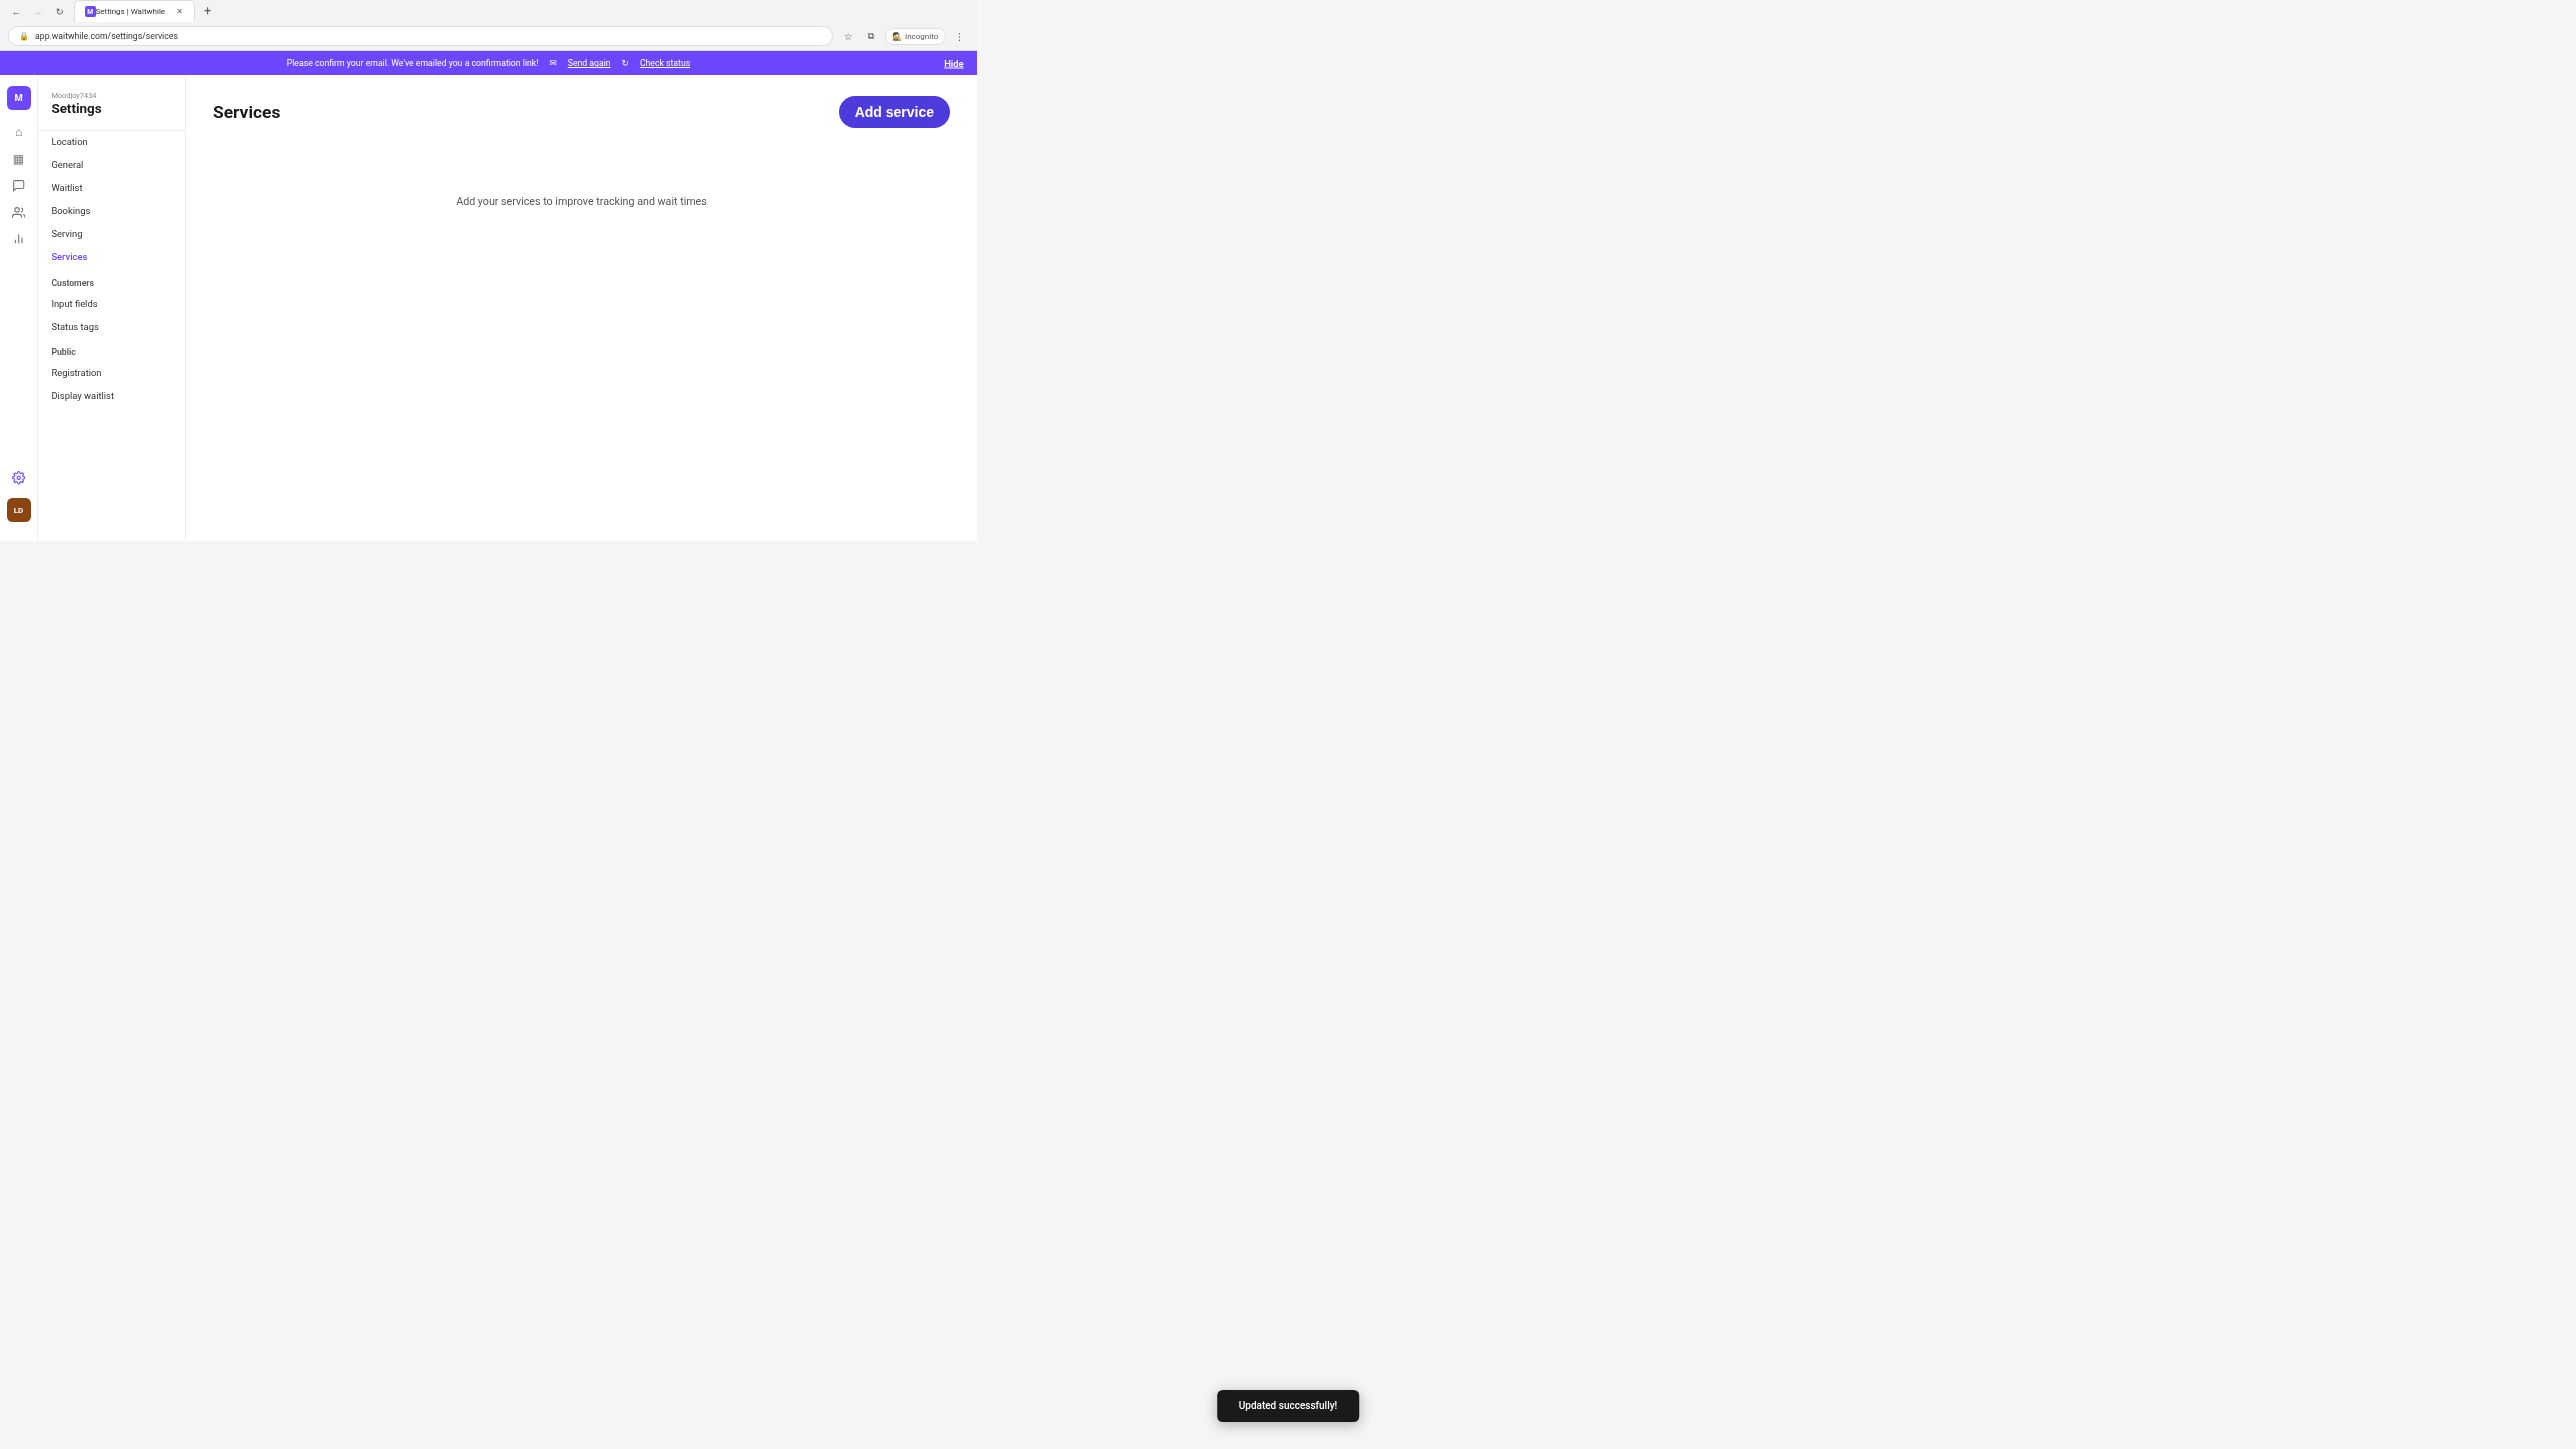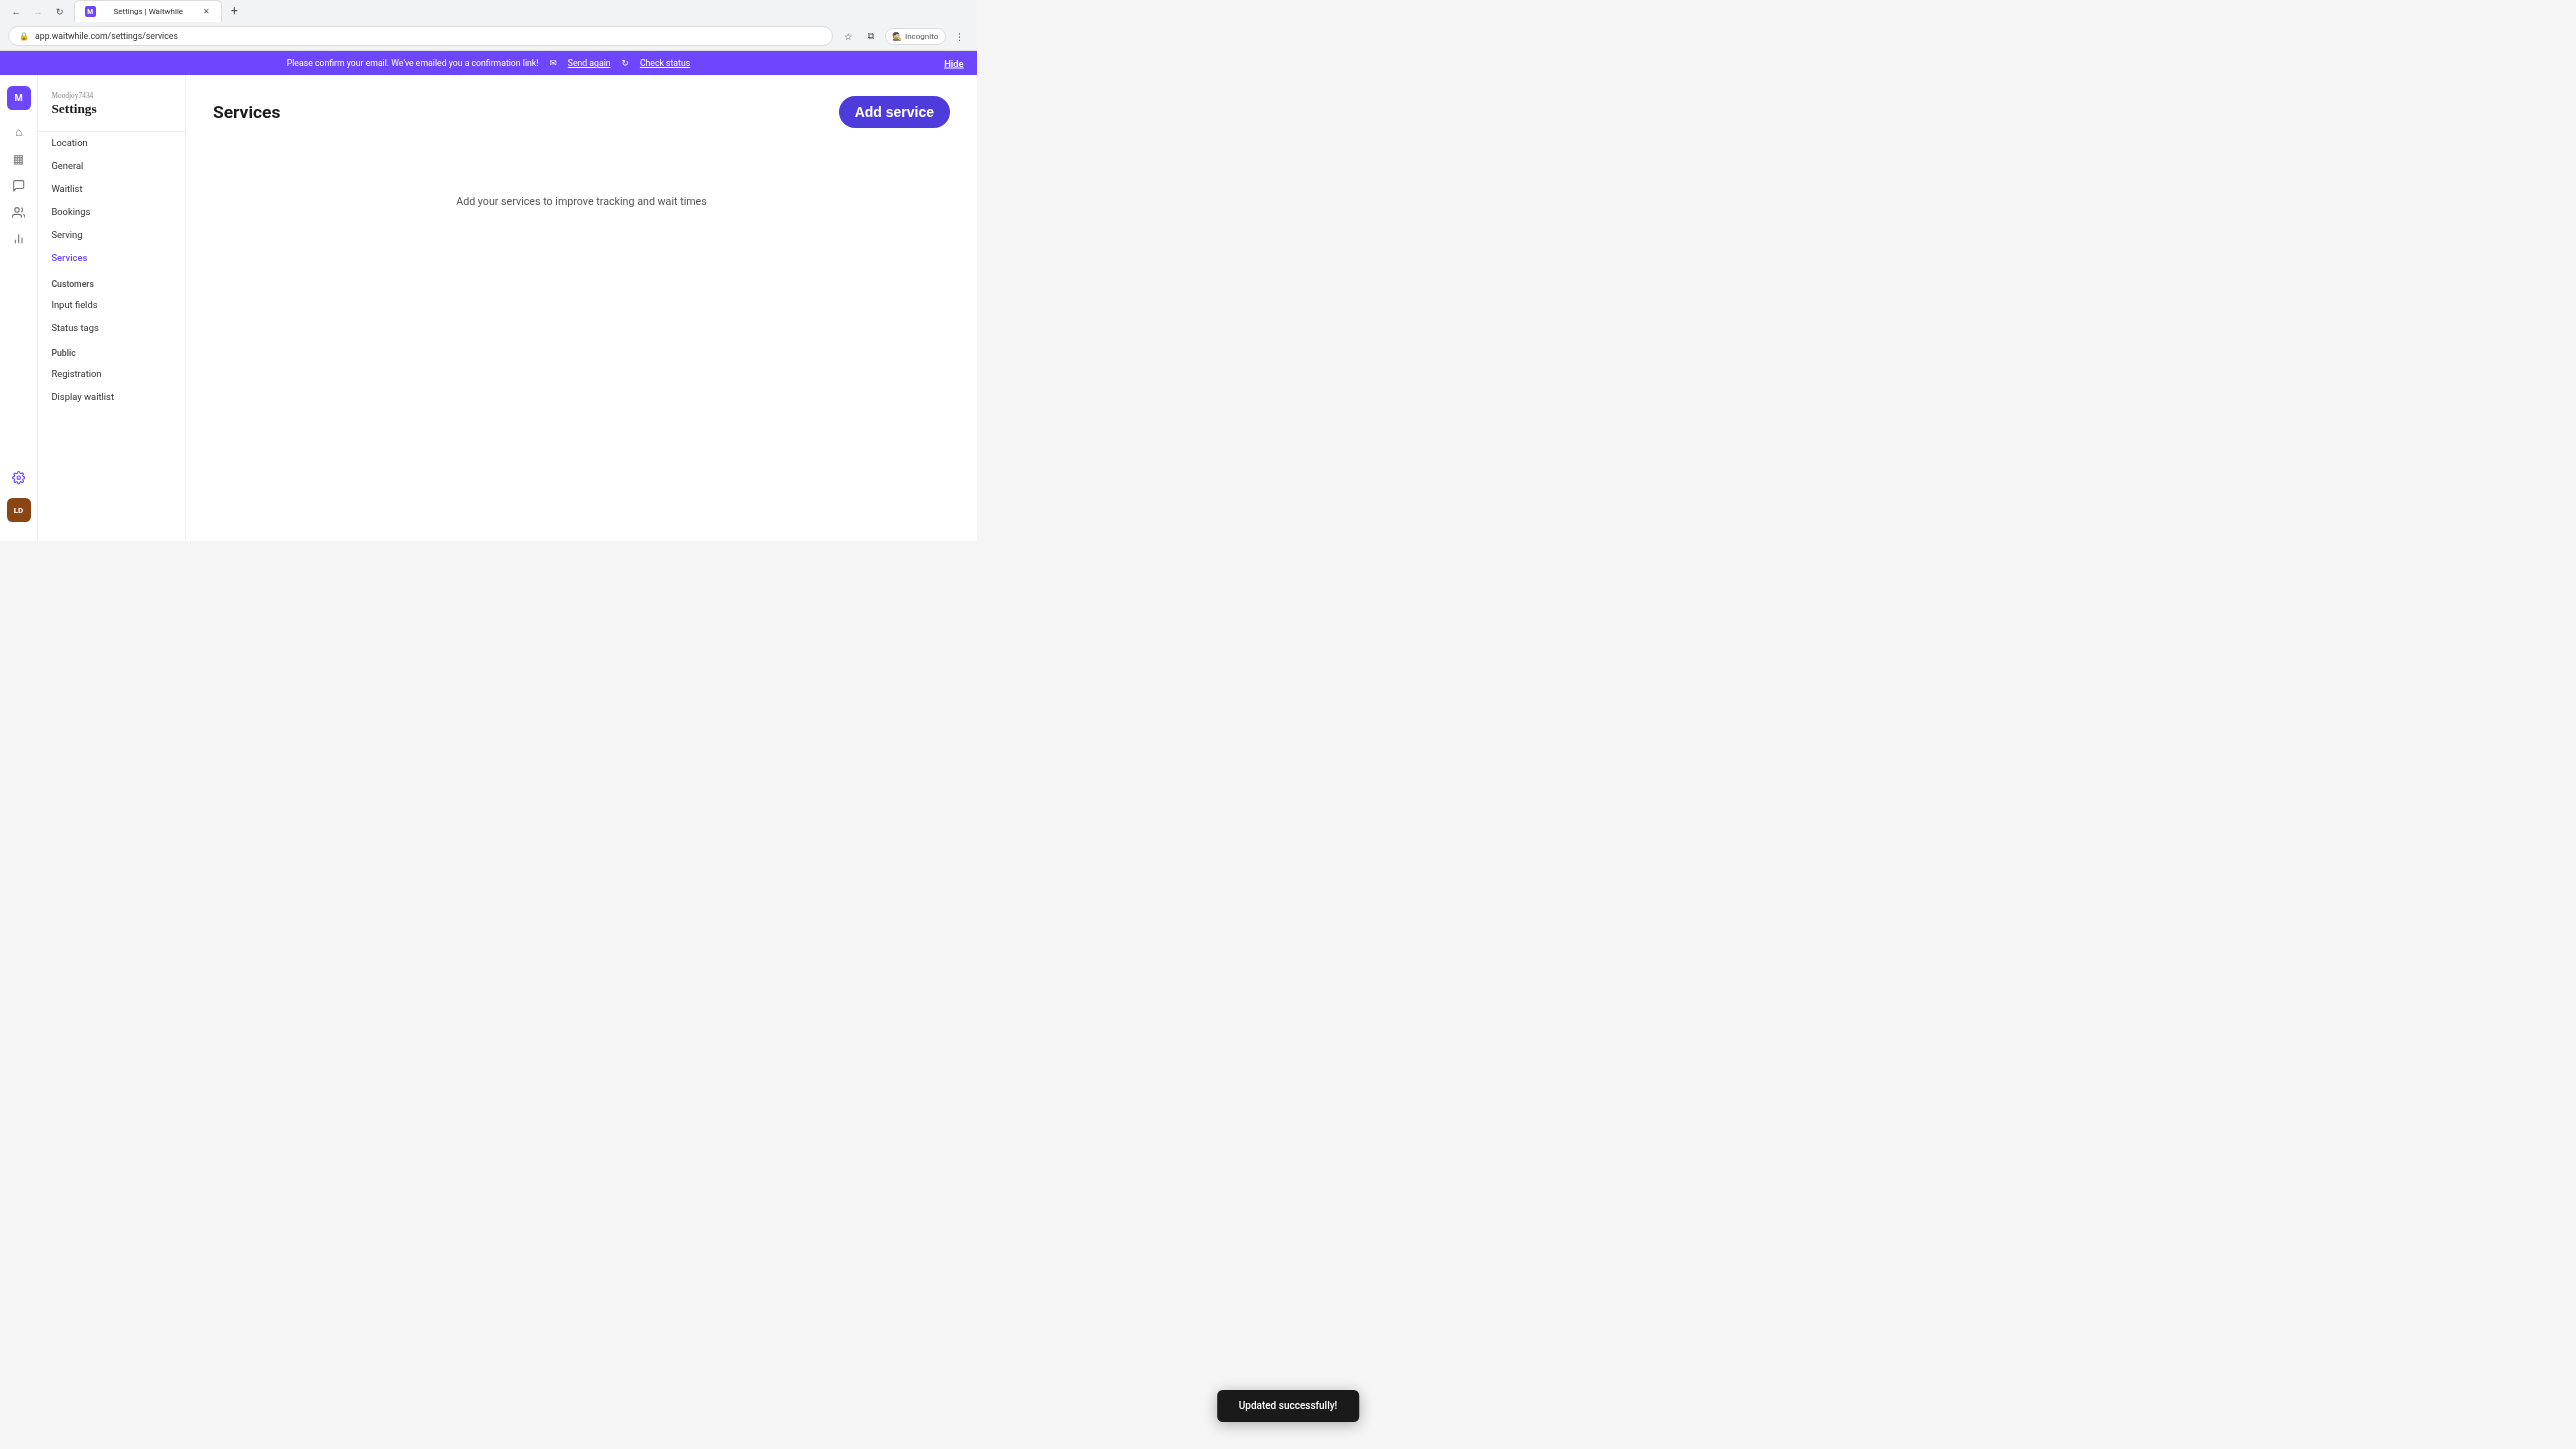--- a/index.html
+++ b/index.html
@@ -14,21 +14,21 @@
     .tab-bar {
       display: flex;
       align-items: center;
       padding: 0 6.7px;
       background: #f1f3f4;
       gap: 2.7px;
     }
     .tab {
       display: flex;
       align-items: center;
-      gap: 18px;
+      gap: 0;
       padding: 5.4px 9.4px;
       border-radius: 5.4px 5.4px 0 0;
       background: white;
       border: 0.7px solid #ddd;
       border-bottom: none;
       font-size: 8.7px;
       color: #333;
       min-width: 121px;
       max-width: 148px;
     }
@@ -171,21 +171,20 @@
     
     .sidebar {
       width: 148px;
       background: white;
       border-right: 0.7px solid #eee;
       padding: 16px 0;
       overflow-y: auto;
     }
     .sidebar-header {
       padding: 0 13.4px 13.4px;
-      font-family: Liberation Serif, serif;
     }
     .sidebar-username {
       font-size: 7.4px;
       color: #888;
       margin-bottom: 1.3px;
     }
     .sidebar-title {
       font-size: 13.4px;
       font-weight: 700;
       color: #1a1a1a;

